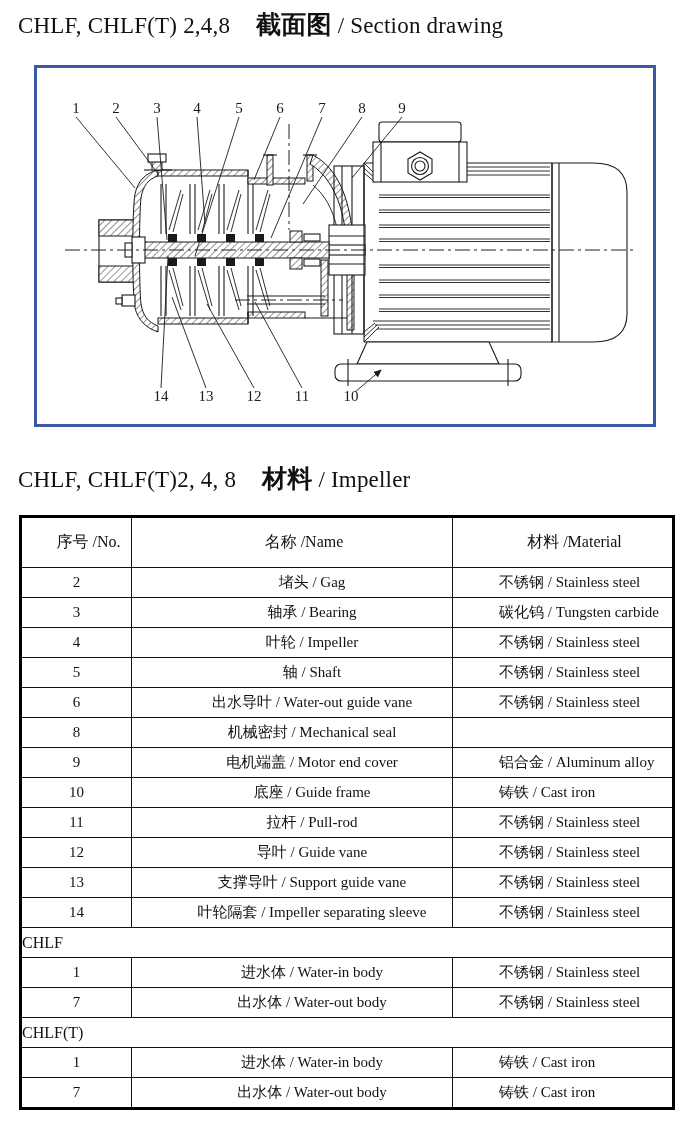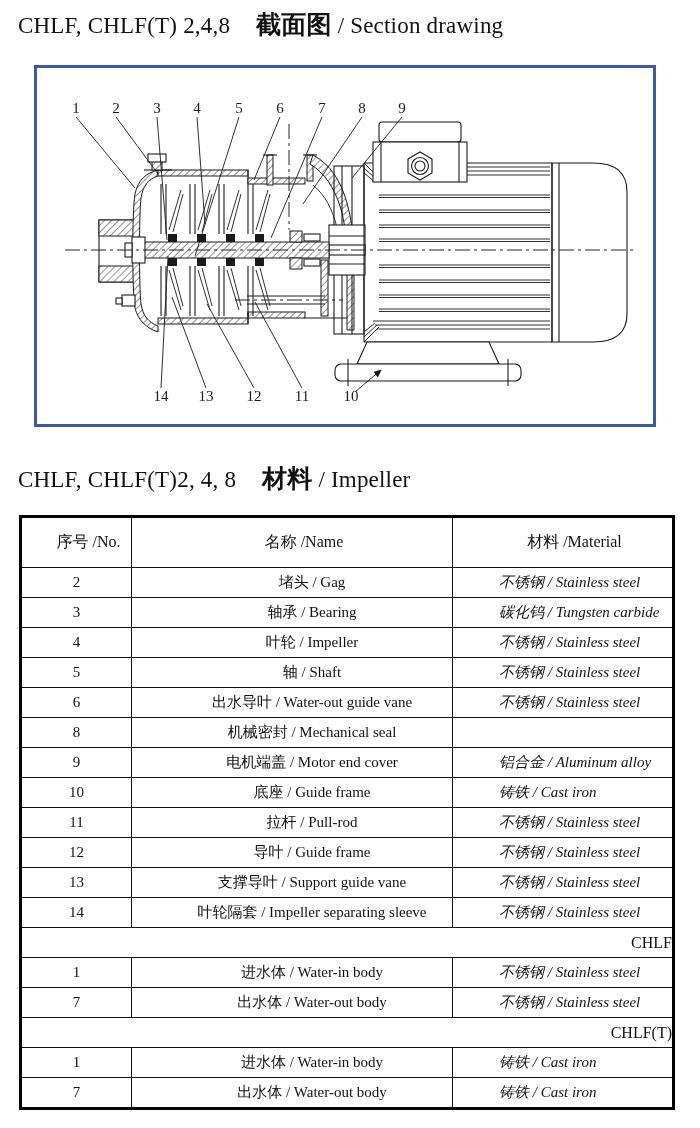--- a/index.html
+++ b/index.html
@@ -26,22 +26,22 @@
   #material-table{position:absolute;left:19px;top:515px;width:653px;
         border-collapse:collapse;table-layout:fixed;
         font-size:15px;color:#111;}
   #material-table th,#material-table td{border:1.5px solid #111;
         padding:0;overflow:hidden;white-space:nowrap;}
   #material-table{border:3px solid #000;}
   #material-table th{height:49px;font-weight:normal;font-size:16px;text-align:center;padding-left:24px;}
   #material-table td{height:29px;}
   .cell-no{text-align:center;}
   .cell-name{padding-left:40px !important;text-align:center;}
-  .cell-material{padding-left:46px !important;text-align:left;font-style:italic;}
-  .section-cell{text-align:right;font-size:16px;}
+  .cell-material{padding-left:46px !important;text-align:left;}
+  .section-cell{text-align:left;font-size:16px;}
 </style>
 </head>
 <body>
 
 <h1 class="title" id="section-title"><span>CHLF, CHLF(T) 2,4,8 </span><span class="cjk">截面图</span><span> / Section drawing</span></h1>
 
 <div class="frame" style="border-color: rgb(58, 90, 168);">
 <svg viewBox="0 0 616 356">
   <defs>
     <pattern id="hatch" width="5" height="5" patternUnits="userSpaceOnUse" patternTransform="rotate(45)">
@@ -333,21 +333,21 @@
         <td class="cell-name">底座 / Guide frame</td>
         <td class="cell-material">铸铁 / Cast iron</td>
       </tr>
       <tr>
         <td class="cell-no">11</td>
         <td class="cell-name">拉杆 / Pull-rod</td>
         <td class="cell-material">不锈钢 / Stainless steel</td>
       </tr>
       <tr>
         <td class="cell-no">12</td>
-        <td class="cell-name">导叶 / Guide frame</td>
+        <td class="cell-name">导叶 / Guide vane</td>
         <td class="cell-material">不锈钢 / Stainless steel</td>
       </tr>
       <tr>
         <td class="cell-no">13</td>
         <td class="cell-name">支撑导叶 / Support guide vane</td>
         <td class="cell-material">不锈钢 / Stainless steel</td>
       </tr>
       <tr>
         <td class="cell-no">14</td>
         <td class="cell-name">叶轮隔套 / Impeller separating sleeve</td>

